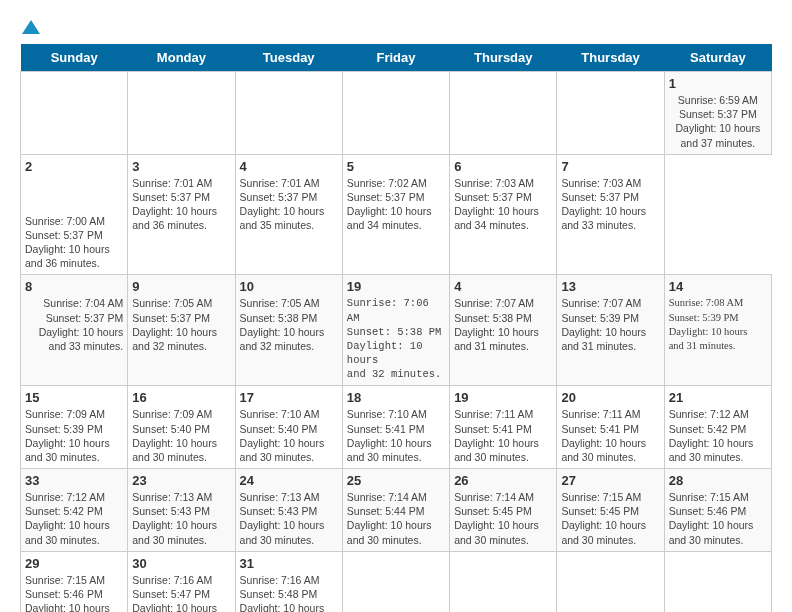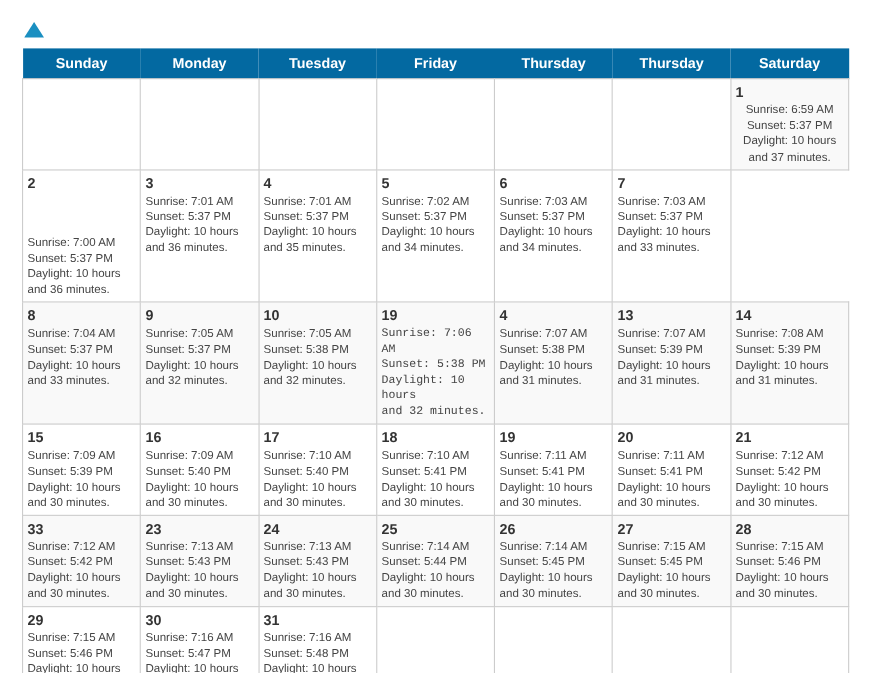--- a/index.html
+++ b/index.html
@@ -171,21 +171,21 @@
           <span class="day-num">7</span>
           <div class="day-info" style="white-space: pre-line;">Sunrise: 7:03 AM
 Sunset: 5:37 PM
 Daylight: 10 hours
 and 33 minutes.</div>
         </td>
       </tr>
       <tr>
         <td>
           <span class="day-num">8</span>
-          <div class="day-info" style="white-space: pre-line;">Sunrise: 7:04 AM
+          <div class="day-info" style="white-space: pre-line; text-align: right;">Sunrise: 7:04 AM
 Sunset: 5:37 PM
 Daylight: 10 hours
 and 33 minutes.</div>
         </td>
         <td>
           <span class="day-num">9</span>
           <div class="day-info" style="white-space: pre-line;">Sunrise: 7:05 AM
 Sunset: 5:37 PM
 Daylight: 10 hours
 and 32 minutes.</div>
@@ -213,21 +213,21 @@
         </td>
         <td>
           <span class="day-num">13</span>
           <div class="day-info" style="white-space: pre-line;">Sunrise: 7:07 AM
 Sunset: 5:39 PM
 Daylight: 10 hours
 and 31 minutes.</div>
         </td>
         <td>
           <span class="day-num">14</span>
-          <div class="day-info" style="white-space: pre-line;">Sunrise: 7:08 AM
+          <div class="day-info" style="white-space: pre-line; font-family: Liberation Serif, serif;">Sunrise: 7:08 AM
 Sunset: 5:39 PM
 Daylight: 10 hours
 and 31 minutes.</div>
         </td>
       </tr>
       <tr>
         <td>
           <span class="day-num">15</span>
           <div class="day-info" style="white-space: pre-line;">Sunrise: 7:09 AM
 Sunset: 5:39 PM

